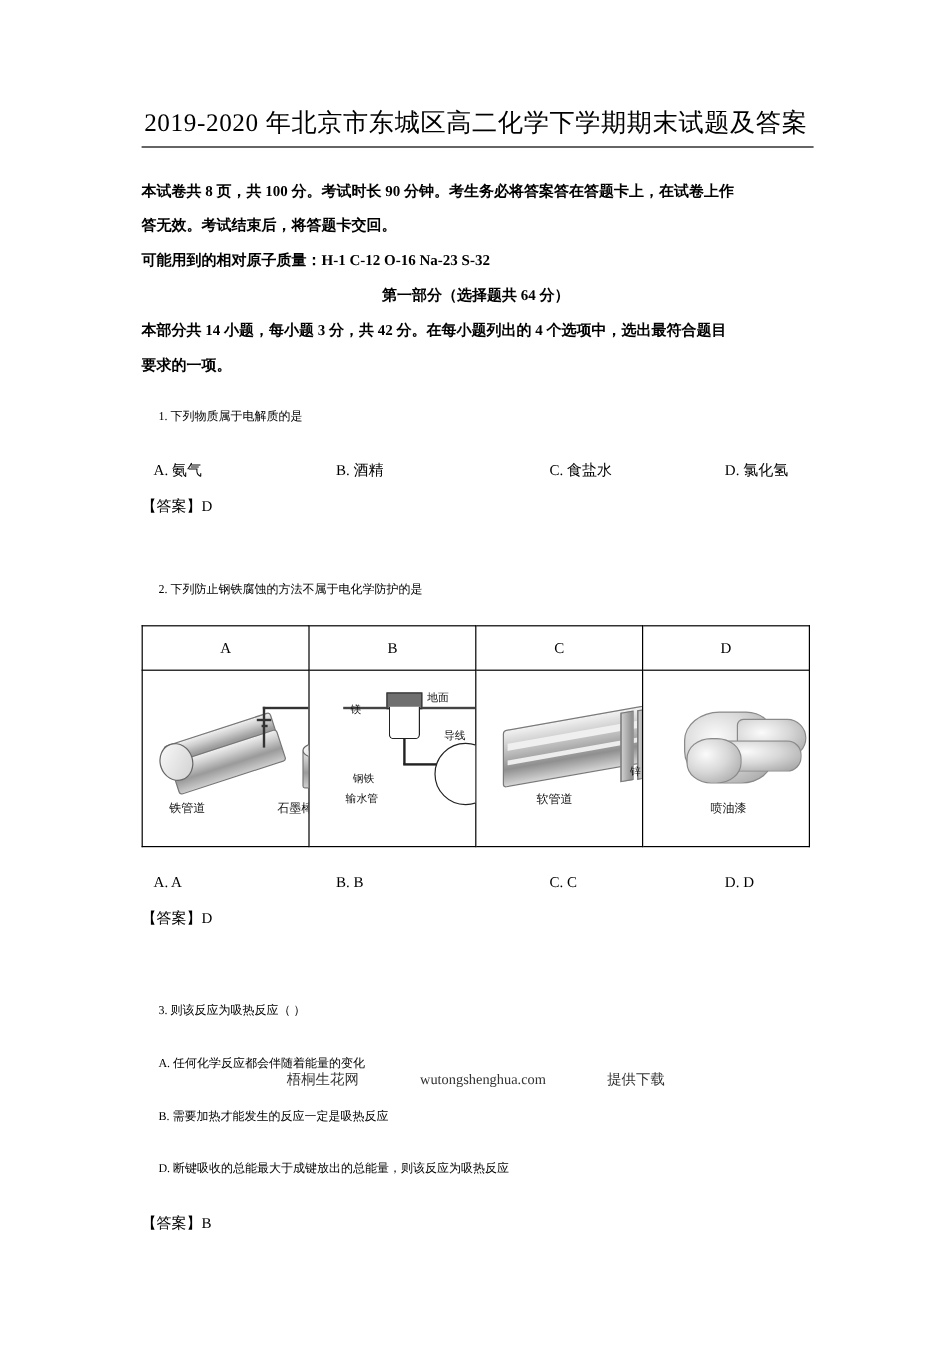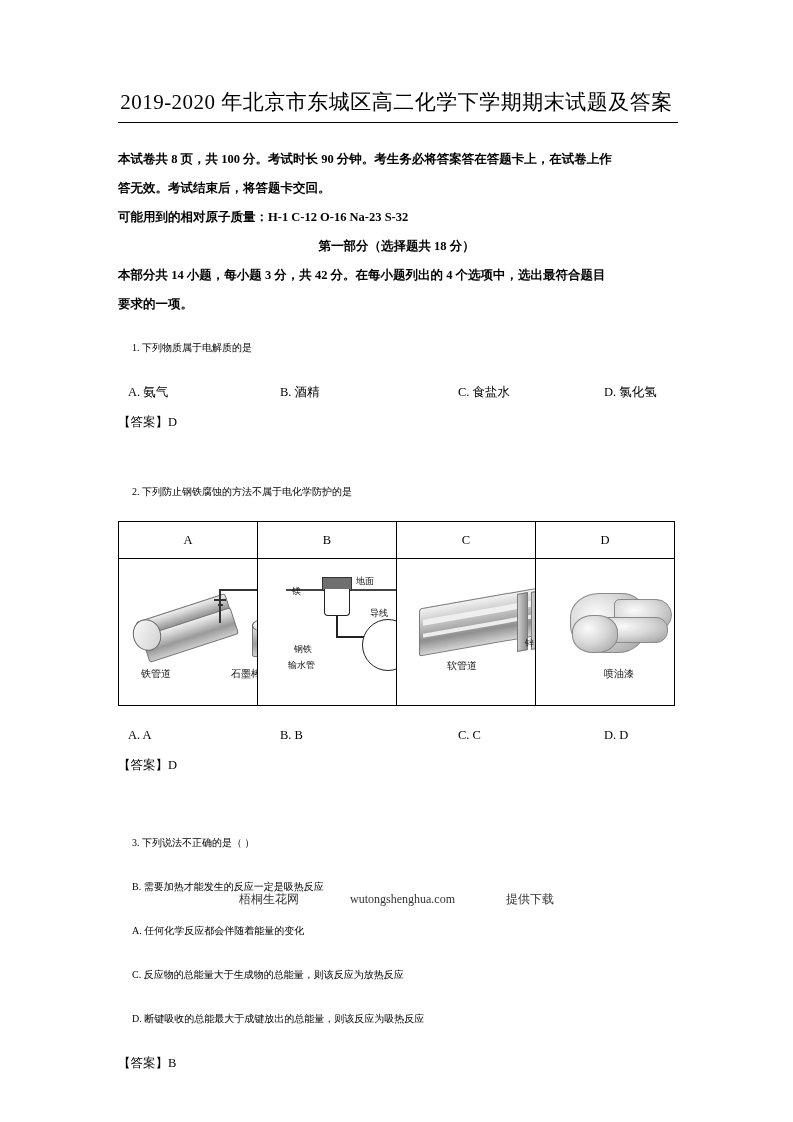--- a/index.html
+++ b/index.html
@@ -176,21 +176,21 @@
 
 <div class="page">
 
   <h1 class="doc-title">2019-2020 年北京市东城区高二化学下学期期末试题及答案</h1>
   <div class="title-underline"></div>
 
   <div class="block-intro">
     <p class="para bold">本试卷共 8 页，共 100 分。考试时长 90 分钟。考生务必将答案答在答题卡上，在试卷上作</p>
     <p class="para bold">答无效。考试结束后，将答题卡交回。</p>
     <p class="para bold">可能用到的相对原子质量：H-1        C-12        O-16        Na-23        S-32</p>
-    <p class="para bold center">第一部分（选择题共 18 分）</p>
+    <p class="para bold center">第一部分（选择题共 64 分）</p>
     <p class="para bold">本部分共 14 小题，每小题 3 分，共 42 分。在每小题列出的 4 个选项中，选出最符合题目</p>
     <p class="para bold">要求的一项。</p>
   </div>
 
   <div>
     <p class="q-line">
       <span>1.</span>
       <span>下列物质属于电解质的是</span>
     </p>
     <div class="opts">
@@ -264,21 +264,21 @@
             <span class="lbl" style="left:128px; top:78px;">锌</span>
           </div>
         </td>
 
         <td class="cell-img">
           <div class="imgbox">
             <div class="handD" style="left:34px; top:34px; width:72px; height:58px; border-radius:40% 30% 35% 45%;"></div>
             <div class="handD" style="left:78px; top:40px; width:56px; height:30px; border-radius:10px 30px 30px 10px;"></div>
             <div class="handD" style="left:60px; top:58px; width:70px; height:24px; border-radius:12px;"></div>
             <div class="handD" style="left:36px; top:56px; width:44px; height:36px; border-radius:45%;"></div>
-            <span class="cap" style="left:68px; top:108px;">喷油漆</span>
+            <span class="cap" style="left:56px; top:108px;">喷油漆</span>
           </div>
         </td>
       </tr>
     </tbody>
       </table>
 
     <div class="gap-sm"></div>
     <div class="opts">
       <span class="o1">A.  A</span>
       <span class="o2">B.  B</span>
@@ -286,25 +286,24 @@
       <span class="o4">D.  D</span>
     </div>
     <p class="answer">【答案】D</p>
   </div>
 
   <div class="gap-lg"></div>
 
   <div>
     <p class="q-line">
       <span>3.</span>
-      <span>下列说法不正确的是（        ）</span>
+      <span>则该反应为吸热反应（        ）</span>
     </p>
+    <p class="q-line">A.  任何化学反应都会伴随着能量的变化</p>
     <p class="q-line">B.  需要加热才能发生的反应一定是吸热反应</p>
-    <p class="q-line">A.  任何化学反应都会伴随着能量的变化</p>
-    <p class="q-line">C.  反应物的总能量大于生成物的总能量，则该反应为放热反应</p>
     <p class="q-line">D.  断键吸收的总能最大于成键放出的总能量，则该反应为吸热反应</p>
     <p class="answer">【答案】B</p>
   </div>
 
   <div class="footer">
     <span class="f1">梧桐生花网</span>
     <span class="f2">wutongshenghua.com</span>
     <span class="f3">提供下载</span>
   </div>
 

